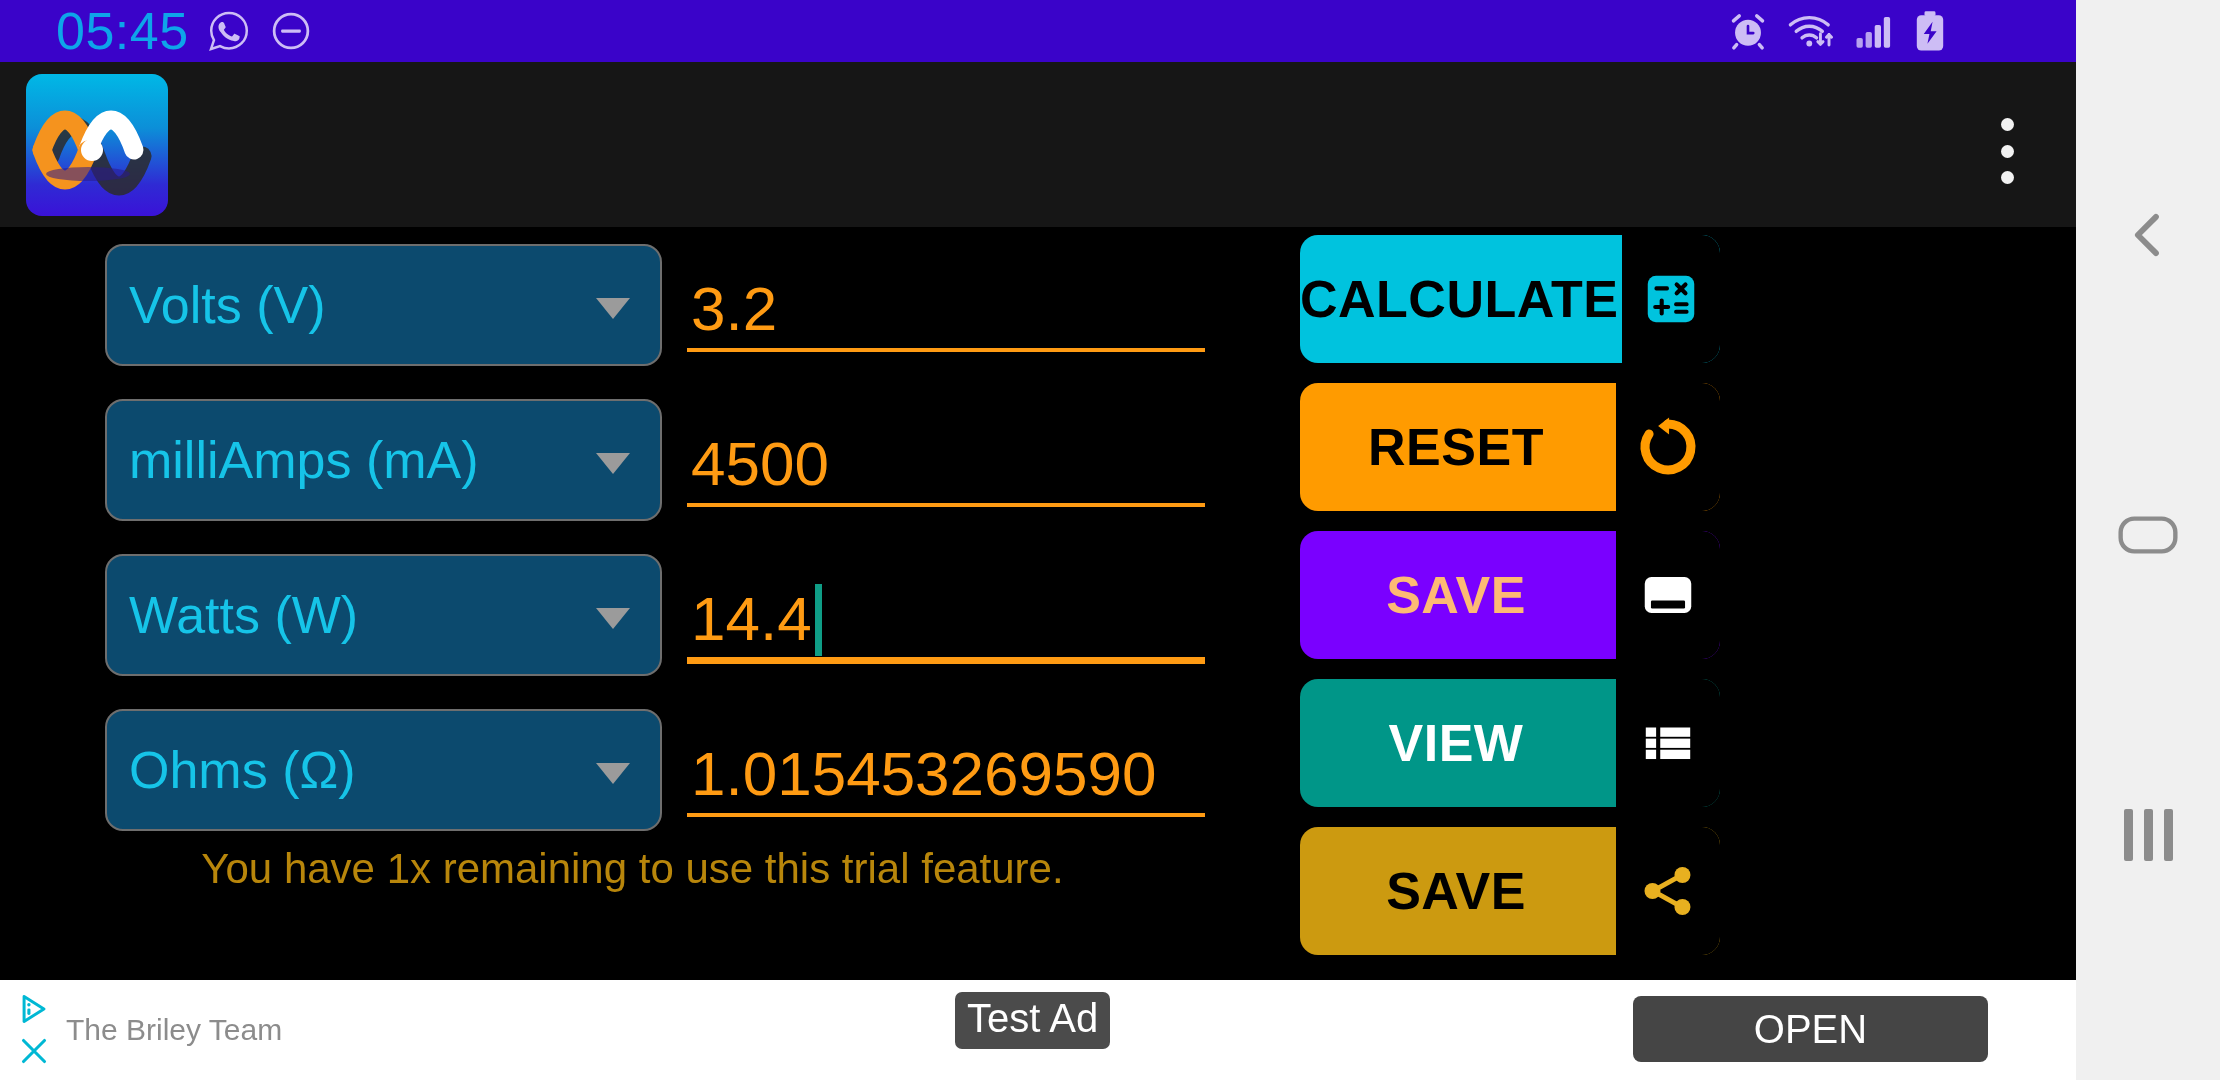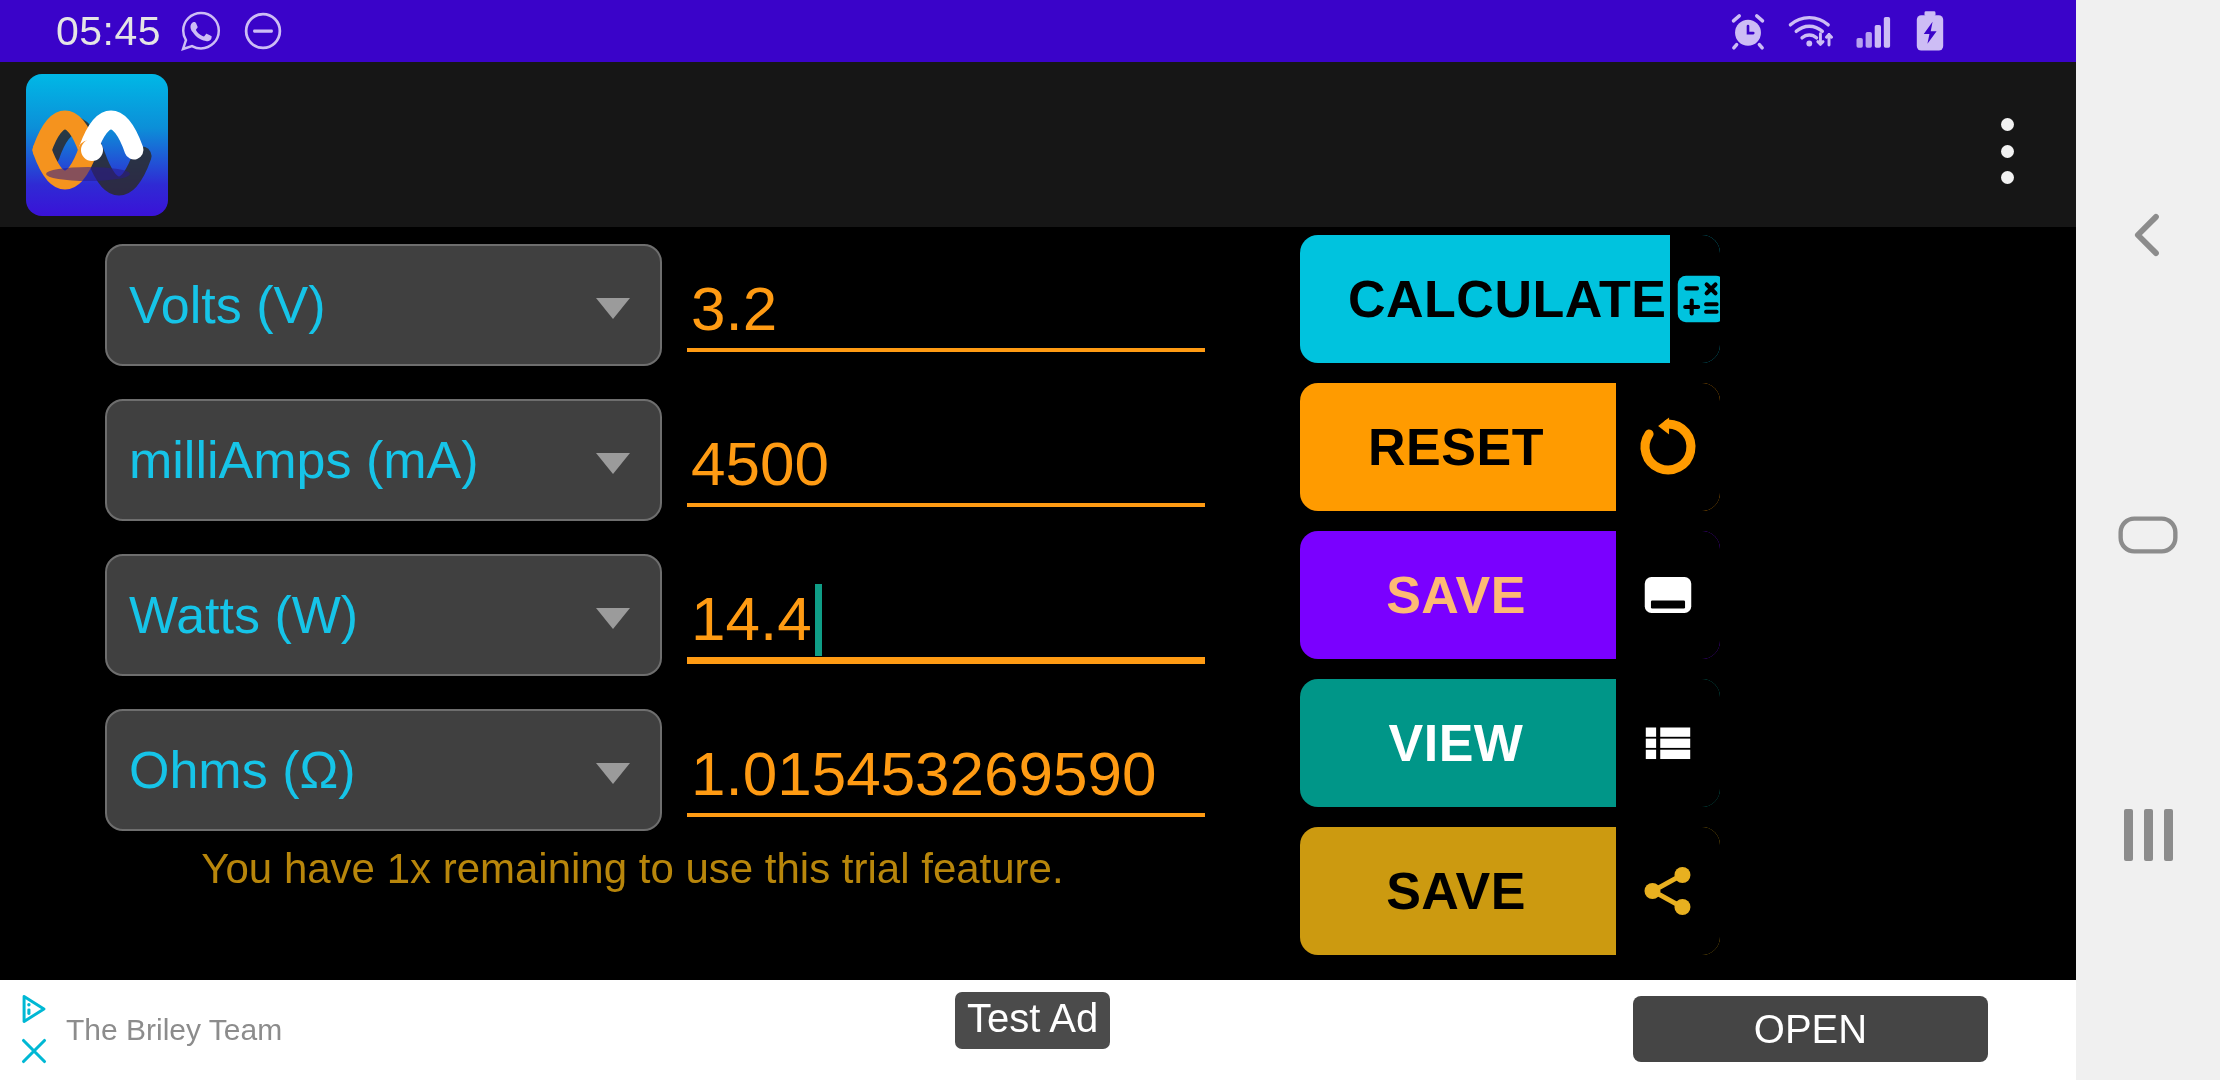--- a/index.html
+++ b/index.html
@@ -21,21 +21,21 @@
   
   #status-bar {
     position: absolute; left: 0; top: 0;
     width: 2076px; height: 62px;
     background: #3a03c9;
     display: flex; align-items: center;
     padding: 0 24px 0 56px;
   }
   #status-left { display: flex; align-items: center; gap: 18px; }
   #status-time {
-    color: #e5e5e5; font-size: 41px; letter-spacing: .5px;
+    color: #0ea5e9; font-size: 52px; letter-spacing: .5px;
     font-family: "Liberation Sans", sans-serif;
   }
   #status-right { margin-left: auto; display: flex; align-items: center; gap: 18px; padding-right: 105px;}
   .sb-ico { display: block; }
 
   
   #app-bar {
     position: absolute; left: 0; top: 62px;
     width: 2076px; height: 165px;
     background: #161616;
@@ -64,21 +64,21 @@
   
   #rows { position: absolute; left: 0; top: 0; width: 1265px; }
   .row {
     position: relative; height: 155px;
     display: flex; align-items: center;
   }
   .unit-select {
     position: relative;
     width: 557px; height: 122px; margin-left: 105px;
     border: 2px solid #6e6e6e; border-radius: 18px;
-    background: #404040;
+    background: #0c4a6e;
     display: flex; align-items: center;
   }
   .unit-label {
     color: #16c4e8; font-size: 52px; margin-left: 22px;
     white-space: nowrap;
   }
   .caret {
     position: absolute; right: 30px; top: 50%;
     width: 0; height: 0; margin-top: -7px;
     border-left: 17px solid transparent;
@@ -287,21 +287,21 @@
             <span class="value-underline" style="background: rgb(255, 155, 19);"></span>
           </div>
         </div>
 
         <div id="trial-note" style="color: rgb(184, 134, 11);">You have 1x remaining to use this trial feature.</div>
       </div>
 
       <div id="actions">
 
         <div class="action-btn" id="btn-calculate" style="background: rgb(0, 195, 222);">
-          <span class="action-label" style="color: rgb(0, 0, 0); padding-left: 48px;">CALCULATE</span>
+          <span class="action-label" style="color: rgb(0, 0, 0);">CALCULATE</span>
           <span class="action-icon-box">
             <svg width="62" height="62" viewBox="0 0 24 24">
               <rect x="3" y="3" width="18" height="18" rx="3.2" fill="#00C3DE"></rect>
               <rect x="5.6" y="7.1" width="5.6" height="1.6" rx=".7" fill="#000"></rect>
               <path d="M14.2 6.4l3.4 3.4M17.6 6.4l-3.4 3.4" stroke="#000" stroke-width="1.6" stroke-linecap="round"></path>
               <path d="M8.4 12.6v5M5.9 15.1h5" stroke="#000" stroke-width="1.6" stroke-linecap="round"></path>
               <rect x="13.2" y="13.3" width="5.6" height="1.5" rx=".7" fill="#000"></rect>
               <rect x="13.2" y="16.2" width="5.6" height="1.5" rx=".7" fill="#000"></rect>
             </svg>
           </span>

